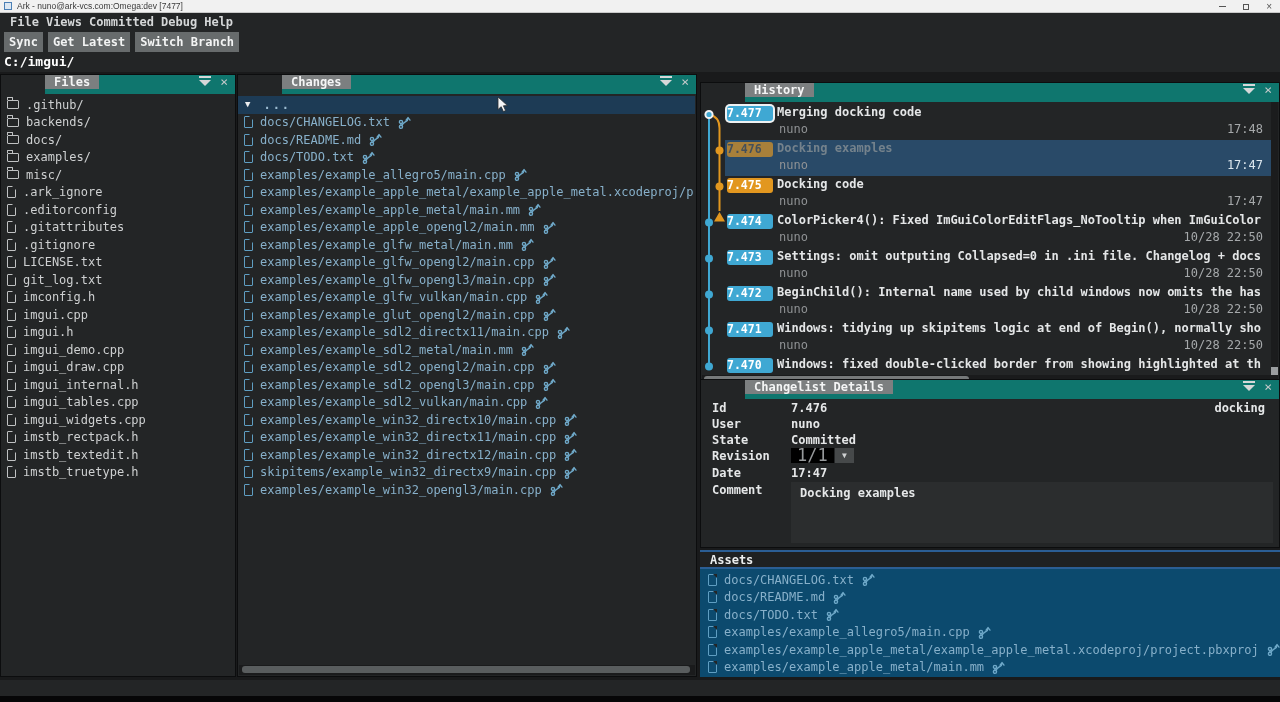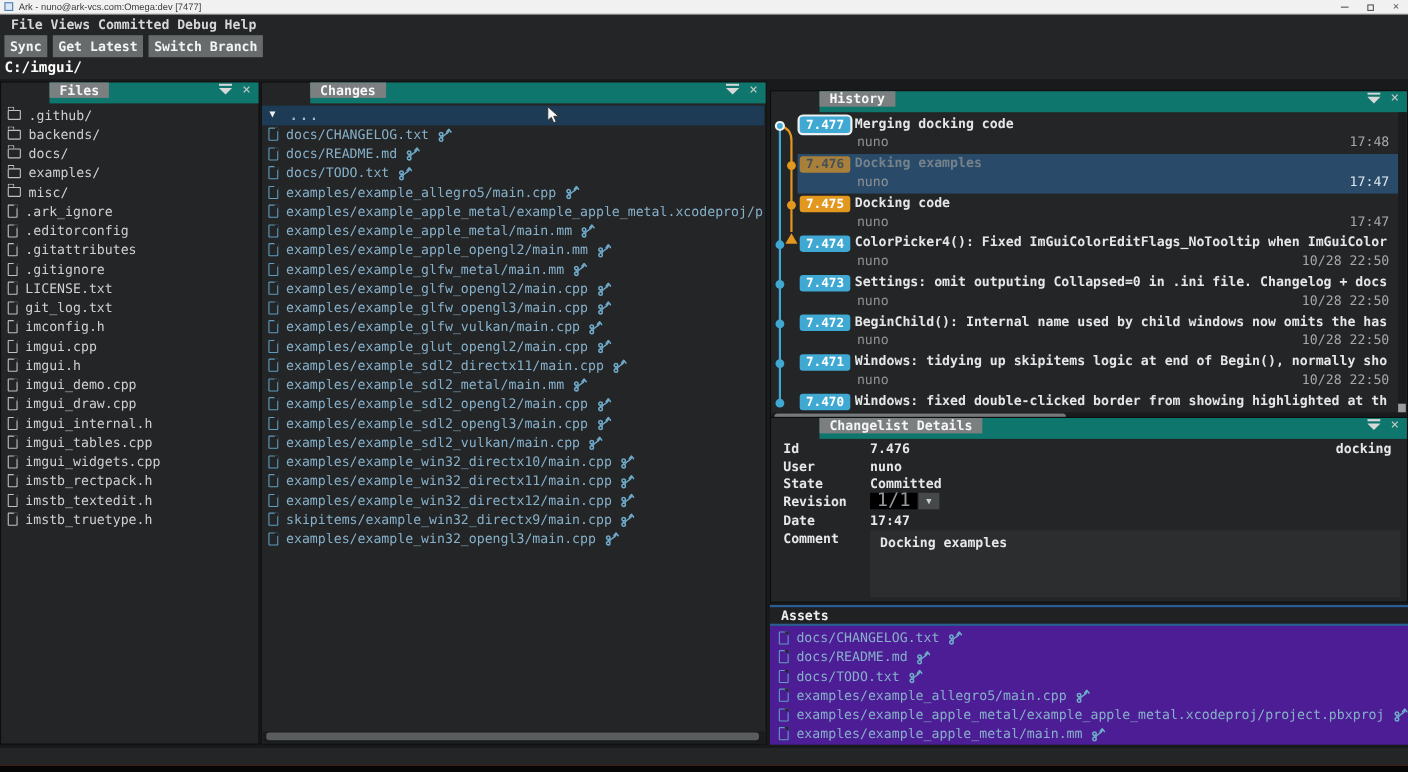--- a/index.html
+++ b/index.html
@@ -23,21 +23,21 @@
   .pathbar{position:absolute;left:4px;top:52px;height:20px;line-height:20px;font-size:13px;font-weight:bold;color:#fff;}
 
   .workspace-bg{position:absolute;left:0;top:72px;width:100%;height:608px;background:#191a1b;}
 
   
   .panel{position:absolute;background:#232526;border:1px solid #0c0d0e;box-sizing:border-box;}
   .files-panel{left:0;top:74px;width:236px;height:603px;}
   .changes-panel{left:237px;top:74px;width:460px;height:603px;}
   .history-panel{left:700px;top:82px;width:580px;height:303px;}
   .details-panel{left:700px;top:379px;width:580px;height:169px;}
-  .assets-panel{position:absolute;left:700px;top:550px;width:580px;height:127px;background:#4c1d95;}
+  .assets-panel{position:absolute;left:700px;top:550px;width:580px;height:127px;background:#0c4a6e;}
 
   .phead{position:relative;height:19px;background:#0f766e;display:flex;align-items:flex-start;margin-left:44px;}
   .ptab{background:#7c7f80;padding:0 9px;display:flex;align-items:center;}
   .ptab span{font-size:12px;font-weight:bold;color:#f4f5f5;white-space:nowrap;}
   .picons{margin-left:auto;display:flex;align-items:center;gap:9px;padding-right:7px;}
   .pclose{color:#c9cbcc;font-size:13px;line-height:1;}
 
   
   .flist{position:absolute;left:0;top:19px;right:1px;bottom:12px;overflow:hidden;padding-top:2px;}
   .frow{display:flex;align-items:center;height:17.5px;padding-left:6px;gap:7px;overflow:hidden;white-space:nowrap;}
@@ -64,21 +64,21 @@
   .vtrack{position:absolute;right:1px;top:19px;bottom:9px;width:7px;background:#1b1c1d;}
   .vcorner{position:absolute;right:1px;bottom:9px;width:7px;height:8px;background:#9b9ea0;}
 
   
   .hbody{position:absolute;left:0;top:19px;right:8px;bottom:9px;overflow:hidden;}
   .hrows{position:absolute;left:0;top:2px;right:0;}
   .graph{position:absolute;left:0;top:2px;}
   .hrow{position:relative;height:36px;}
   .hrow.sel::before{content:"";position:absolute;left:24px;right:0;top:0;bottom:0;background:#294a68;}
   .badge{position:absolute;left:26px;top:2px;width:46px;height:15px;border-radius:3px;background:#3fa8d3;color:#fff;
-         font-size:11.5px;font-weight:bold;text-align:center;line-height:15px;}
+         font-size:11.5px;font-weight:bold;text-align:left;line-height:15px;}
   .hrow.ring .badge{box-shadow:0 0 0 2px #eef1f2;}
   .hrow.orange .badge{background:#e2971f;}
   .hrow.sel .badge{background:#a8803a;color:#44505a;}
   .htitle{position:absolute;left:76px;right:6px;top:1px;font-size:12px;font-weight:bold;color:#e4e6e7;white-space:nowrap;overflow:hidden;}
   .hrow.sel .htitle{color:#74828c;}
   .huser{position:absolute;left:78px;top:18px;font-size:12px;color:#8f9294;}
   .htime{position:absolute;right:8px;top:18px;font-size:12px;color:#a6a9ab;}
   .hrow.sel .htime{color:#dce7ee;}
 
   

